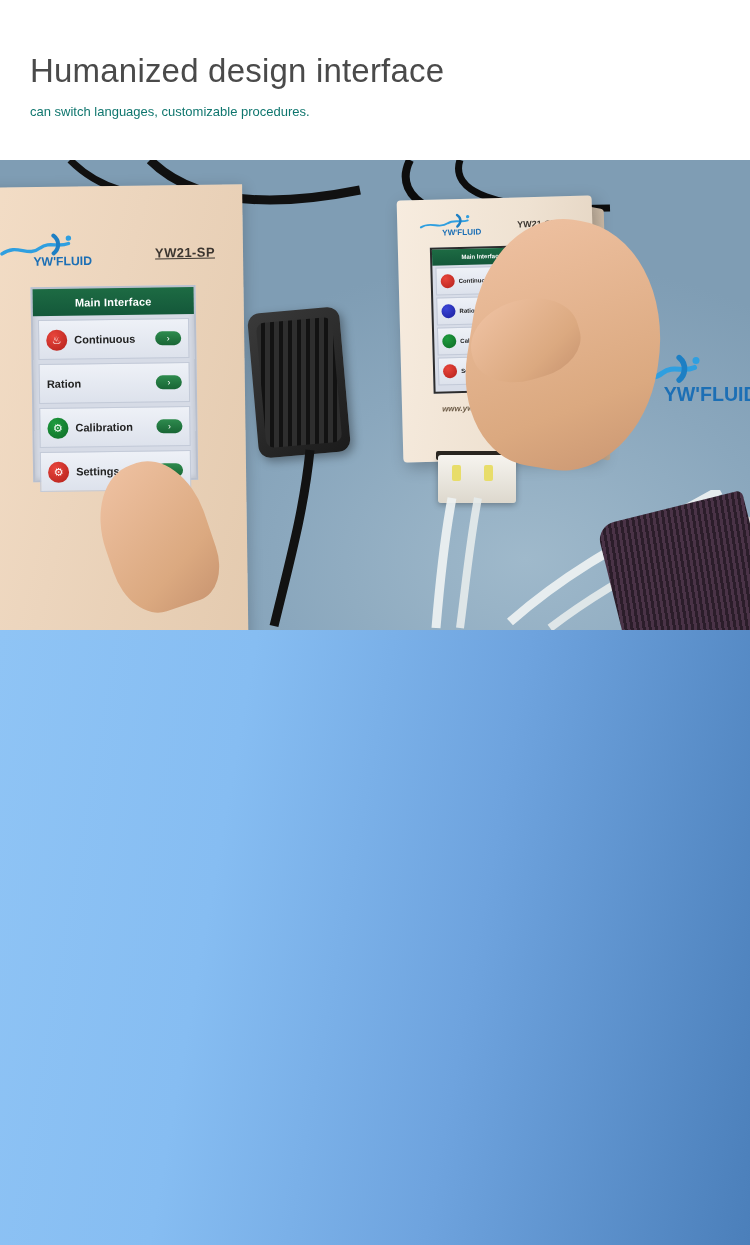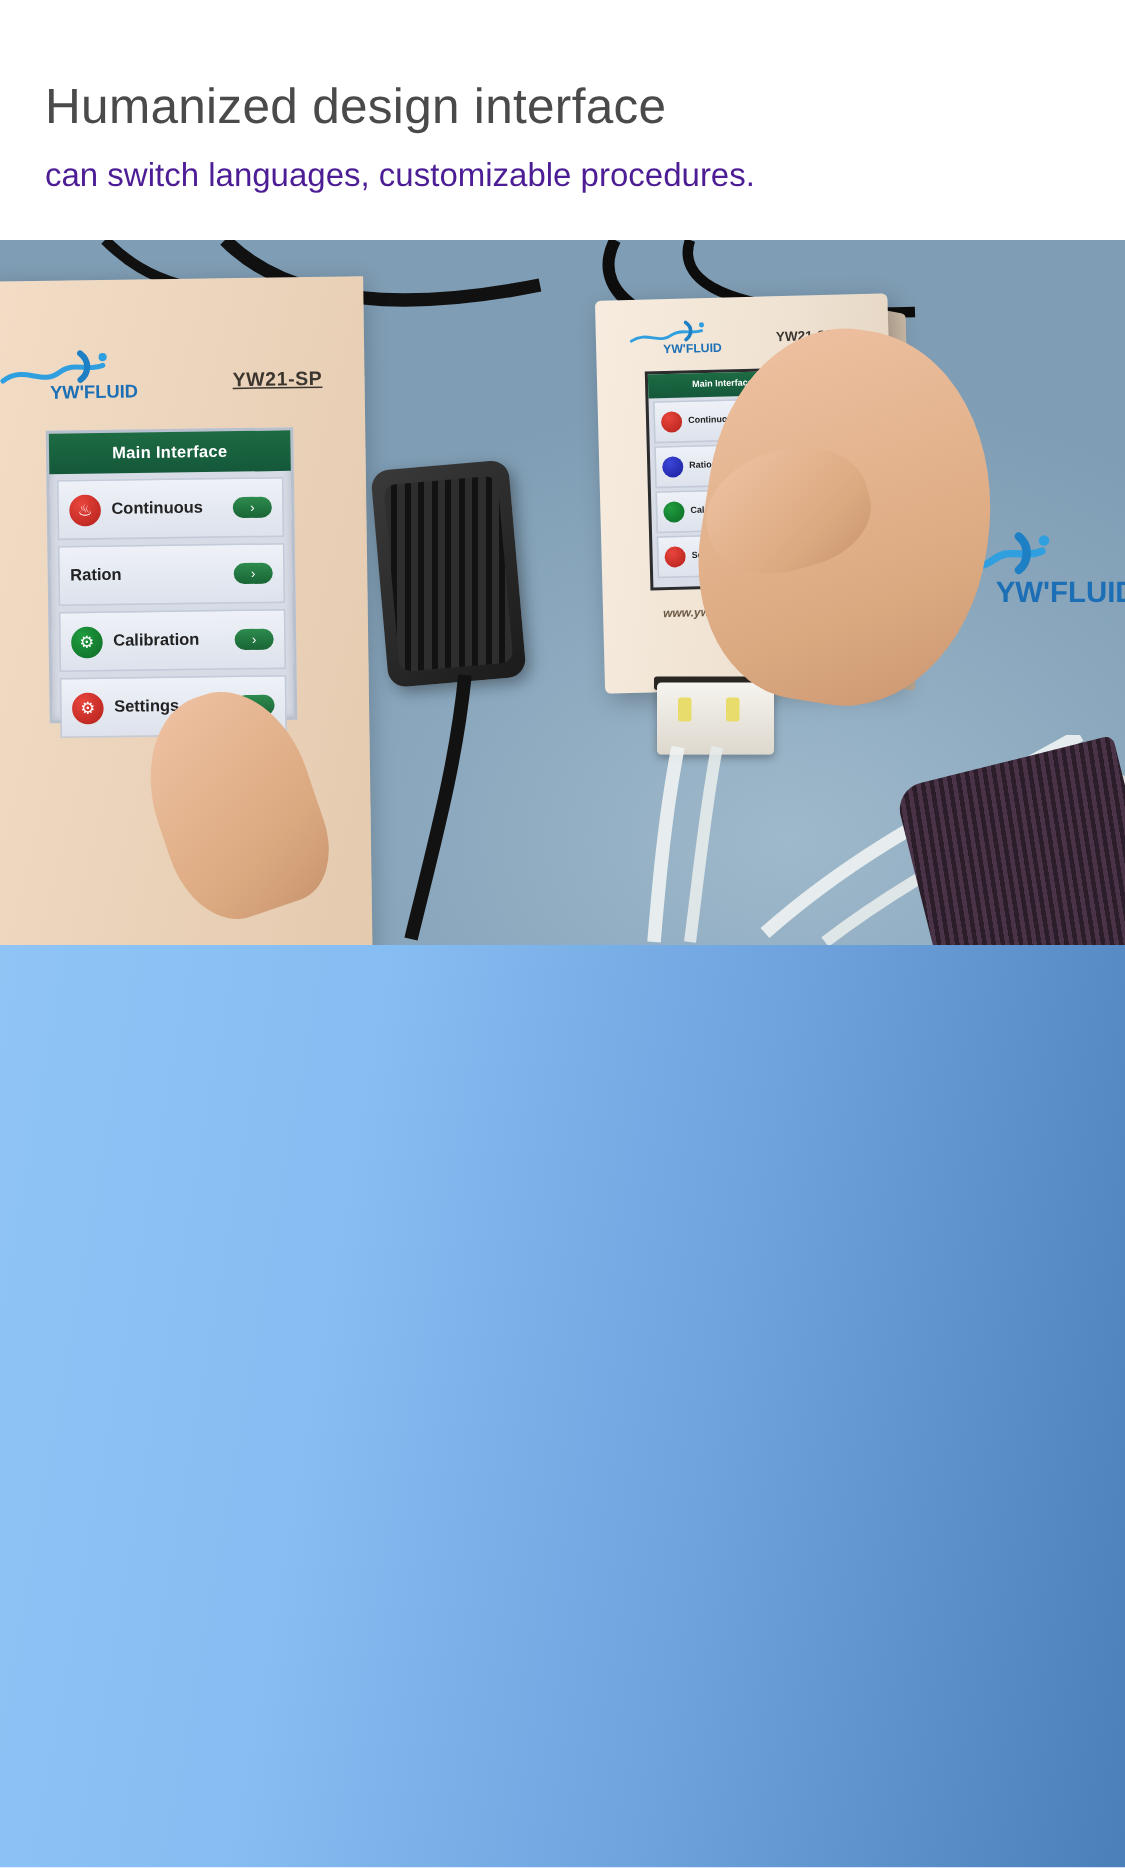--- a/index.html
+++ b/index.html
@@ -13,21 +13,21 @@
 
   
   .header { position:absolute; left:0; top:0; width:750px; height:160px; background:#fff; }
   .header-title {
     position:absolute; left:30px; top:52px;
     font-size:33px; font-weight:400; color:#4a4a4a;
     letter-spacing:0.2px; white-space:nowrap;
   }
   .header-sub {
     position:absolute; left:30px; top:104px;
-    font-size:22px; font-weight:400; color:#4c1d95;
+    font-size:13px; font-weight:400; color:#0f766e;
     white-space:nowrap;
   }
 
   
   .photo { position:absolute; left:0; top:160px; width:750px; height:470px; overflow:hidden;
            background:#93aec2; }
   .ph-wall { position:absolute; inset:0;
     background:
       radial-gradient(ellipse 420px 300px at 70% 85%, #9fb9cb 0%, #8aa7bd 60%, #7f9db4 100%),
       linear-gradient(150deg,#a8c1d3 0%, #90adc3 45%, #7e9cb4 100%); }

